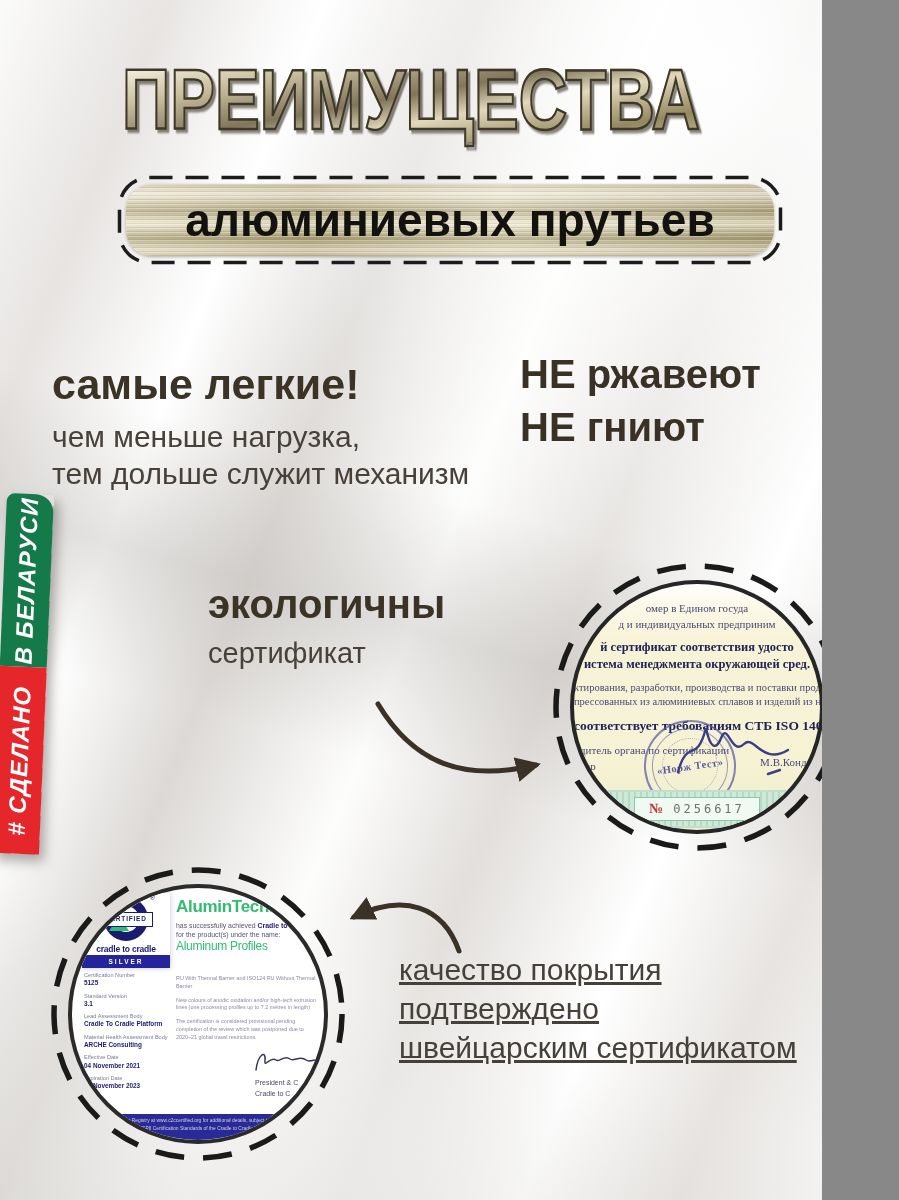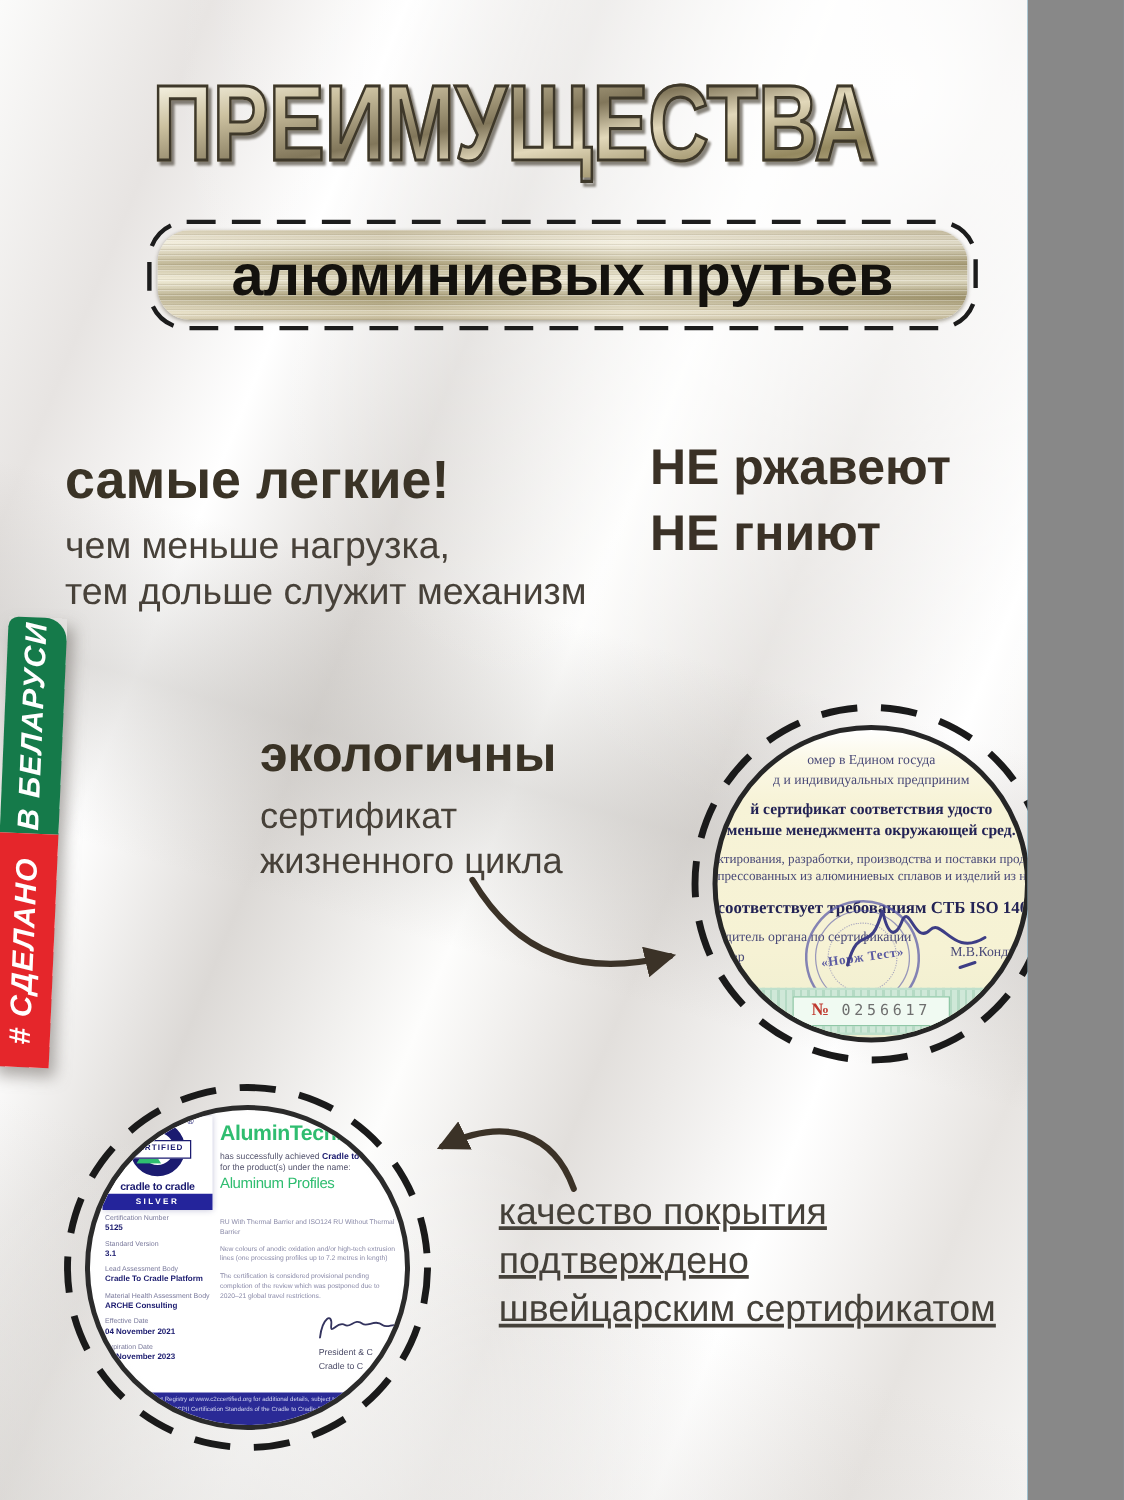--- a/index.html
+++ b/index.html
@@ -150,21 +150,20 @@
 
   <div class="resistance">
     <div>НЕ ржавеют</div>
     <div>НЕ гниют</div>
   </div>
 
   <div class="eco">
     <p class="h-bold">экологичны</p>
     <div class="sub">
       <div>сертификат</div>
-      <div>жизненного цикла</div>
     </div>
   </div>
 
   <div class="quality">
     <div>качество покрытия подтверждено</div>
     <div>швейцарским сертификатом</div>
   </div>
 
   <div class="ribbon">
     <div class="seg green">
@@ -184,21 +183,21 @@
     <circle cx="697" cy="707" r="141" fill="none" stroke="#1a1a1a" stroke-width="5.5" stroke-dasharray="29 19"></circle>
     <circle cx="198" cy="1014" r="144" fill="none" stroke="#1a1a1a" stroke-width="5.5" stroke-dasharray="29 19"></circle>
     <path d="M378,704 C414,764 464,782 536,765" fill="none" stroke="#3b3227" stroke-width="5" stroke-linecap="round" marker-end="url(#ah)"></path>
     <path d="M459,951 C443,906 404,893 354,917" fill="none" stroke="#3b3227" stroke-width="5" stroke-linecap="round" marker-end="url(#ah)"></path>
   </svg>
 
   <div class="cert-iso">
     <div class="ln s11" style="top:18px">омер в Едином госуда</div>
     <div class="ln s11" style="top:34px">д и индивидуальных предприним</div>
     <div class="ln s11 b" style="top:56px;font-size:12.5px">й сертификат соответствия удосто</div>
-    <div class="ln s11 b" style="top:73px;font-size:12.5px">меньше менеджмента окружающей сред.</div>
+    <div class="ln s11 b" style="top:73px;font-size:12.5px">истема менеджмента окружающей сред.</div>
     <div class="ln s10" style="top:98px">ктирования, разработки, производства и поставки прод</div>
     <div class="ln s10" style="top:112px">прессованных из алюминиевых сплавов и изделий из ни</div>
     <div class="ln b" style="top:134px;font-size:13.5px">соответствует требованиям СТБ ISO 14001-2017</div>
     <div class="left-ln" style="top:160px">дитель органа по сертификации</div>
     <div class="left-ln" style="top:176px">тор</div>
     <div class="signer">М.В.Кондр</div>
     <div class="stamp">
       <span class="stamp-text">«Норж Тест»</span>
     </div>
     <svg class="sig-iso" width="130" height="60" viewBox="0 0 130 60">

